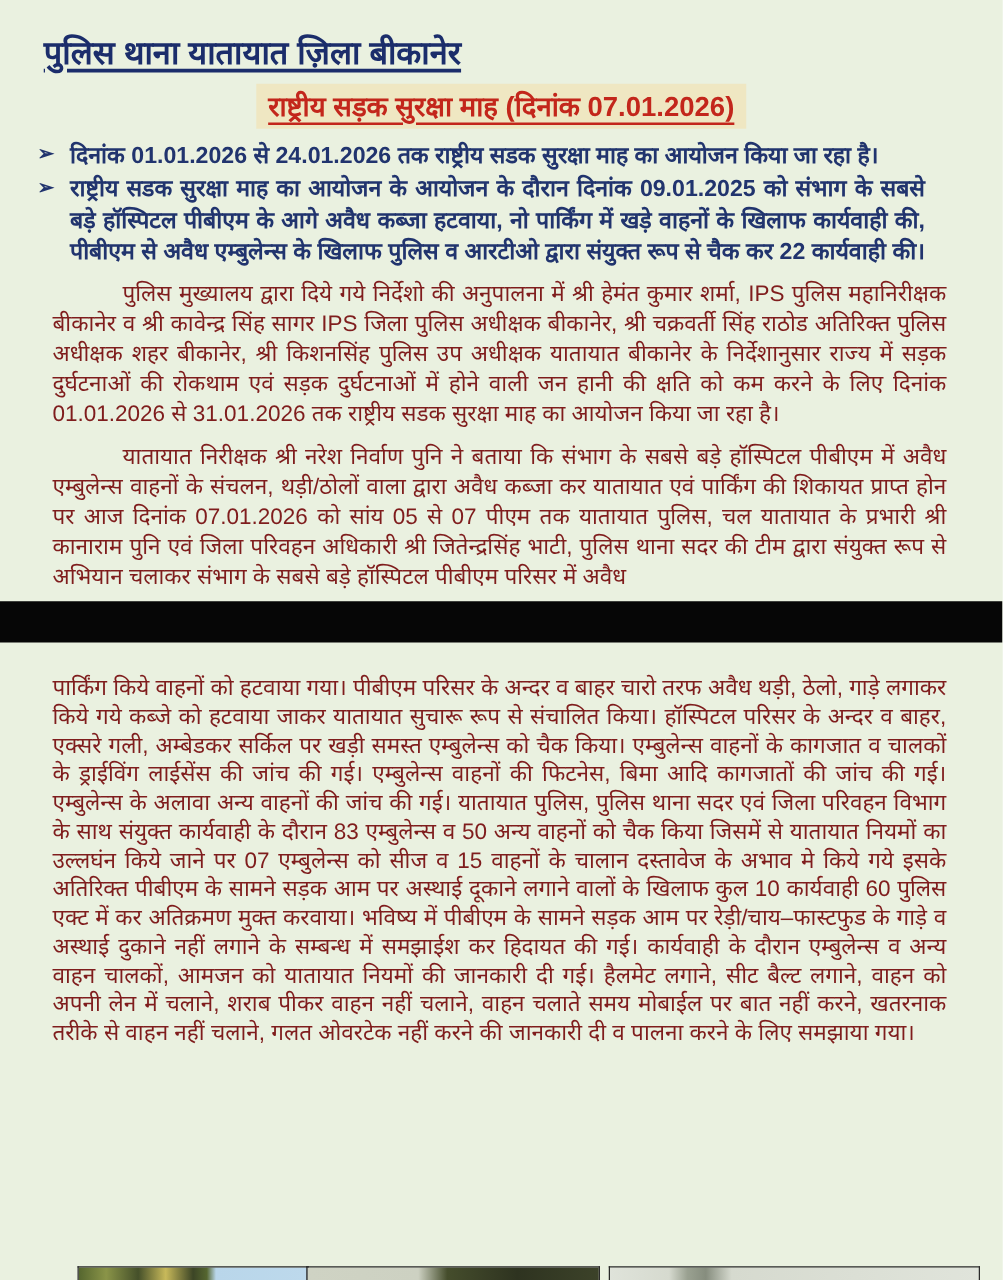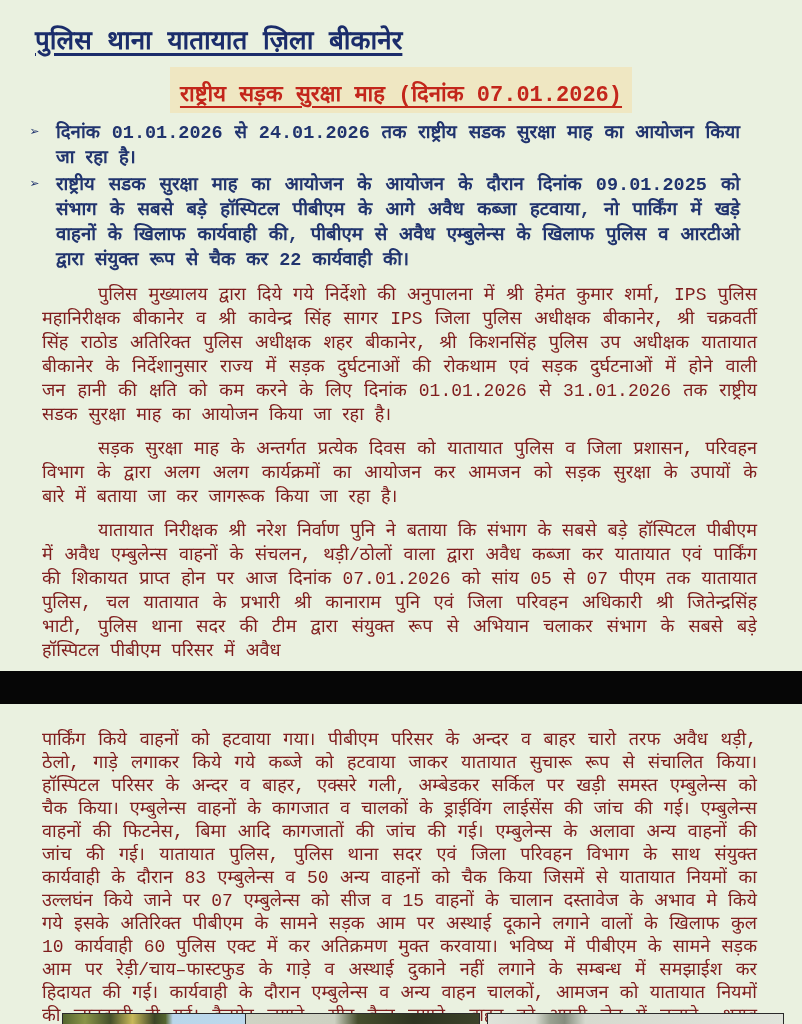--- a/index.html
+++ b/index.html
@@ -1,40 +1,40 @@
 <!DOCTYPE html>
 <html><head>
 <meta charset="utf-8">
 <style>
   html,body{margin:0;padding:0;}
   .page{
     position:relative;
     width:802px;height:1024px;
     background:#eaf1e0;
     overflow:hidden;
-    font-family:Liberation Mono, monospace;
+    font-family:Liberation Sans, sans-serif;
   }
   .doc-title{
     margin:26px 0 0 35px;
     font-size:26px;line-height:32px;
     font-weight:bold;
     color:#1b2d6b;
     text-decoration:underline;
     text-decoration-thickness:2.5px;
     text-underline-offset:4px;
     width:fit-content;
   }
   .subtitle-row{text-align:center;margin-top:9px;}
   .doc-subtitle{
     display:inline-block;
     background:#efe7c2;
     color:#c3261b;
     font-size:22px;line-height:28px;
     font-weight:bold;
-    padding:15px 10px 3px 10px;
+    padding:5px 10px 3px 10px;
     text-decoration:underline;
     text-decoration-color:#c3261b;
     text-decoration-thickness:2px;
     text-underline-offset:5px;
   }
   .bullet-list{margin:8px 62px 0 30px;}
   .bullet-item{
     display:flex;
     align-items:flex-start;
     color:#21346e;
@@ -114,21 +114,20 @@
       <span class="bullet-text">दिनांक 01.01.2026 से 24.01.2026 तक राष्ट्रीय सडक सुरक्षा माह का आयोजन किया जा रहा है।</span>
     </div>
     <div class="bullet-item">
       <span class="bullet-marker">➢</span>
       <span class="bullet-text">राष्ट्रीय सडक सुरक्षा माह का आयोजन के आयोजन के दौरान दिनांक 09.01.2025 को संभाग के सबसे बड़े हॉस्पिटल पीबीएम के आगे अवैध कब्जा हटवाया, नो पार्किंग में खड़े वाहनों के खिलाफ कार्यवाही की, पीबीएम से अवैध एम्बुलेन्स के खिलाफ पुलिस व आरटीओ द्वारा संयुक्त रूप से चैक कर 22 कार्यवाही की।</span>
     </div>
   </div>
 
   <div class="body-text">
     <p class="doc-para">पुलिस मुख्यालय द्वारा दिये गये निर्देशो की अनुपालना में श्री हेमंत कुमार शर्मा, IPS पुलिस महानिरीक्षक बीकानेर व श्री कावेन्द्र सिंह सागर IPS जिला पुलिस अधीक्षक बीकानेर, श्री चक्रवर्ती सिंह राठोड अतिरिक्त पुलिस अधीक्षक शहर बीकानेर, श्री किशनसिंह पुलिस उप अधीक्षक यातायात बीकानेर के निर्देशानुसार राज्य में सड़क दुर्घटनाओं की रोकथाम एवं सड़क दुर्घटनाओं में होने वाली जन हानी की क्षति को कम करने के लिए दिनांक 01.01.2026 से 31.01.2026 तक राष्ट्रीय सडक सुरक्षा माह का आयोजन किया जा रहा है।</p>
-    <p class="doc-para">सड़क सुरक्षा माह के अन्तर्गत प्रत्येक दिवस को यातायात पुलिस व जिला प्रशासन, परिवहन विभाग के द्वारा अलग अलग कार्यक्रमों का आयोजन कर आमजन को सड़क सुरक्षा के उपायों के बारे में बताया जा कर जागरूक किया जा रहा है।</p>
     <p class="doc-para">यातायात निरीक्षक श्री नरेश निर्वाण पुनि ने बताया कि संभाग के सबसे बड़े हॉस्पिटल पीबीएम में अवैध एम्बुलेन्स वाहनों के संचलन, थड़ी/ठोलों वाला द्वारा अवैध कब्जा कर यातायात एवं पार्किंग की शिकायत प्राप्त होन पर आज दिनांक 07.01.2026 को सांय 05 से 07 पीएम तक यातायात पुलिस, चल यातायात के प्रभारी श्री कानाराम पुनि एवं जिला परिवहन अधिकारी श्री जितेन्द्रसिंह भाटी, पुलिस थाना सदर की टीम द्वारा संयुक्त रूप से अभियान चलाकर संभाग के सबसे बड़े हॉस्पिटल पीबीएम परिसर में अवैध</p>
   </div>
 
   <div class="redaction-band"></div>
 
   <div class="body-text">
     <p class="doc-para continuation">पार्किंग किये वाहनों को हटवाया गया। पीबीएम परिसर के अन्दर व बाहर चारो तरफ अवैध थड़ी, ठेलो, गाड़े लगाकर किये गये कब्जे को हटवाया जाकर यातायात सुचारू रूप से संचालित किया। हॉस्पिटल परिसर के अन्दर व बाहर, एक्सरे गली, अम्बेडकर सर्किल पर खड़ी समस्त एम्बुलेन्स को चैक किया। एम्बुलेन्स वाहनों के कागजात व चालकों के ड्राईविंग लाईसेंस की जांच की गई। एम्बुलेन्स वाहनों की फिटनेस, बिमा आदि कागजातों की जांच की गई। एम्बुलेन्स के अलावा अन्य वाहनों की जांच की गई। यातायात पुलिस, पुलिस थाना सदर एवं जिला परिवहन विभाग के साथ संयुक्त कार्यवाही के दौरान 83 एम्बुलेन्स व 50 अन्य वाहनों को चैक किया जिसमें से यातायात नियमों का उल्लघंन किये जाने पर 07 एम्बुलेन्स को सीज व 15 वाहनों के चालान दस्तावेज के अभाव मे किये गये इसके अतिरिक्त पीबीएम के सामने सड़क आम पर अस्थाई दूकाने लगाने वालों के खिलाफ कुल 10 कार्यवाही 60 पुलिस एक्ट में कर अतिक्रमण मुक्त करवाया। भविष्य में पीबीएम के सामने सड़क आम पर रेड़ी/चाय–फास्टफुड के गाड़े व अस्थाई दुकाने नहीं लगाने के सम्बन्ध में समझाईश कर हिदायत की गई। कार्यवाही के दौरान एम्बुलेन्स व अन्य वाहन चालकों, आमजन को यातायात नियमों की जानकारी दी गई। हैलमेट लगाने, सीट बैल्ट लगाने, वाहन को अपनी लेन में चलाने, शराब पीकर वाहन नहीं चलाने, वाहन चलाते समय मोबाईल पर बात नहीं करने, खतरनाक तरीके से वाहन नहीं चलाने, गलत ओवरटेक नहीं करने की जानकारी दी व पालना करने के लिए समझाया गया।</p>
   </div>
 
   <div class="photo-strip">

